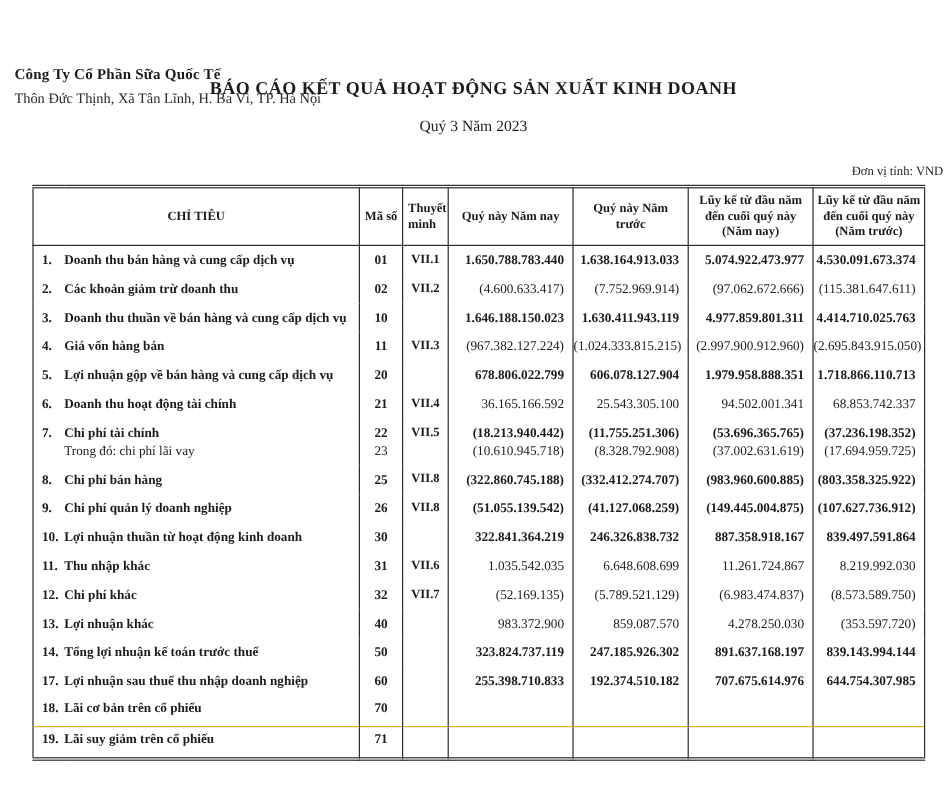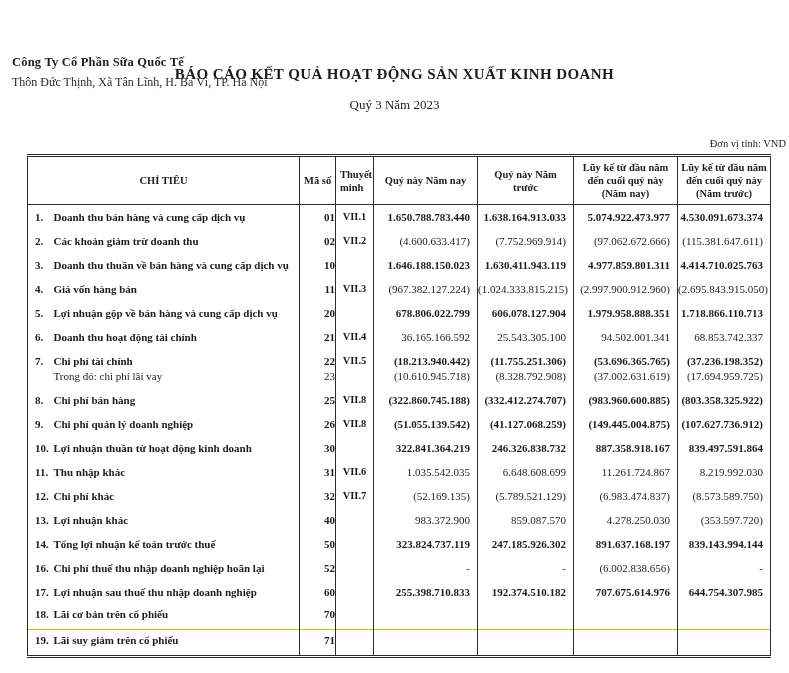--- a/index.html
+++ b/index.html
@@ -43,21 +43,21 @@
   }
   th.c { text-align: center; }
   th.l { text-align: left; padding-left: 4px; }
   td {
     font-size: 11px; vertical-align: top; line-height: 14px;
     padding-top: 5px; padding-bottom: 5px;
     border-left: 1px solid #2b2b2b; border-right: 1px solid #2b2b2b;
   }
   td.stt { border-right: none; padding-left: 7px; font-weight: bold; }
   td.label { border-left: none; font-weight: bold; padding-right: 4px; }
-  td.code { text-align: right; font-weight: bold; margin-top: 24px; }
+  td.code { text-align: center; font-weight: bold; margin-top: 24px; }
   td.note { text-align: center; font-weight: bold; font-size: 10.5px; }
   td.val { text-align: right; padding-right: 7px; white-space: nowrap; }
   tr.vbold td.val { font-weight: bold; }
   tr.sub td { padding-top: 0; }
   tr.sub td.label { font-weight: normal; }
   tr.sub td.code { font-weight: normal; }
   tr.pre-sub td { padding-bottom: 1px; }
   tr:nth-last-child(-n+2) td { padding-top: 3px; padding-bottom: 8px; }
   tr:last-child td { border-top: 1px solid #eab308; }
 </style>
@@ -239,30 +239,20 @@
       <tr class="vbold">
         <td class="stt">14.</td>
         <td class="label">Tổng lợi nhuận kế toán trước thuế</td>
         <td class="code">50</td>
         <td class="note"></td>
         <td class="val">323.824.737.119</td>
         <td class="val">247.185.926.302</td>
         <td class="val">891.637.168.197</td>
         <td class="val">839.143.994.144</td>
       </tr>
-      <tr>
-        <td class="stt">16.</td>
-        <td class="label">Chi phí thuế thu nhập doanh nghiệp hoãn lại</td>
-        <td class="code">52</td>
-        <td class="note"></td>
-        <td class="val">-</td>
-        <td class="val">-</td>
-        <td class="val">(6.002.838.656)</td>
-        <td class="val">-</td>
-      </tr>
       <tr class="vbold">
         <td class="stt">17.</td>
         <td class="label">Lợi nhuận sau thuế thu nhập doanh nghiệp</td>
         <td class="code">60</td>
         <td class="note"></td>
         <td class="val">255.398.710.833</td>
         <td class="val">192.374.510.182</td>
         <td class="val">707.675.614.976</td>
         <td class="val">644.754.307.985</td>
       </tr>

